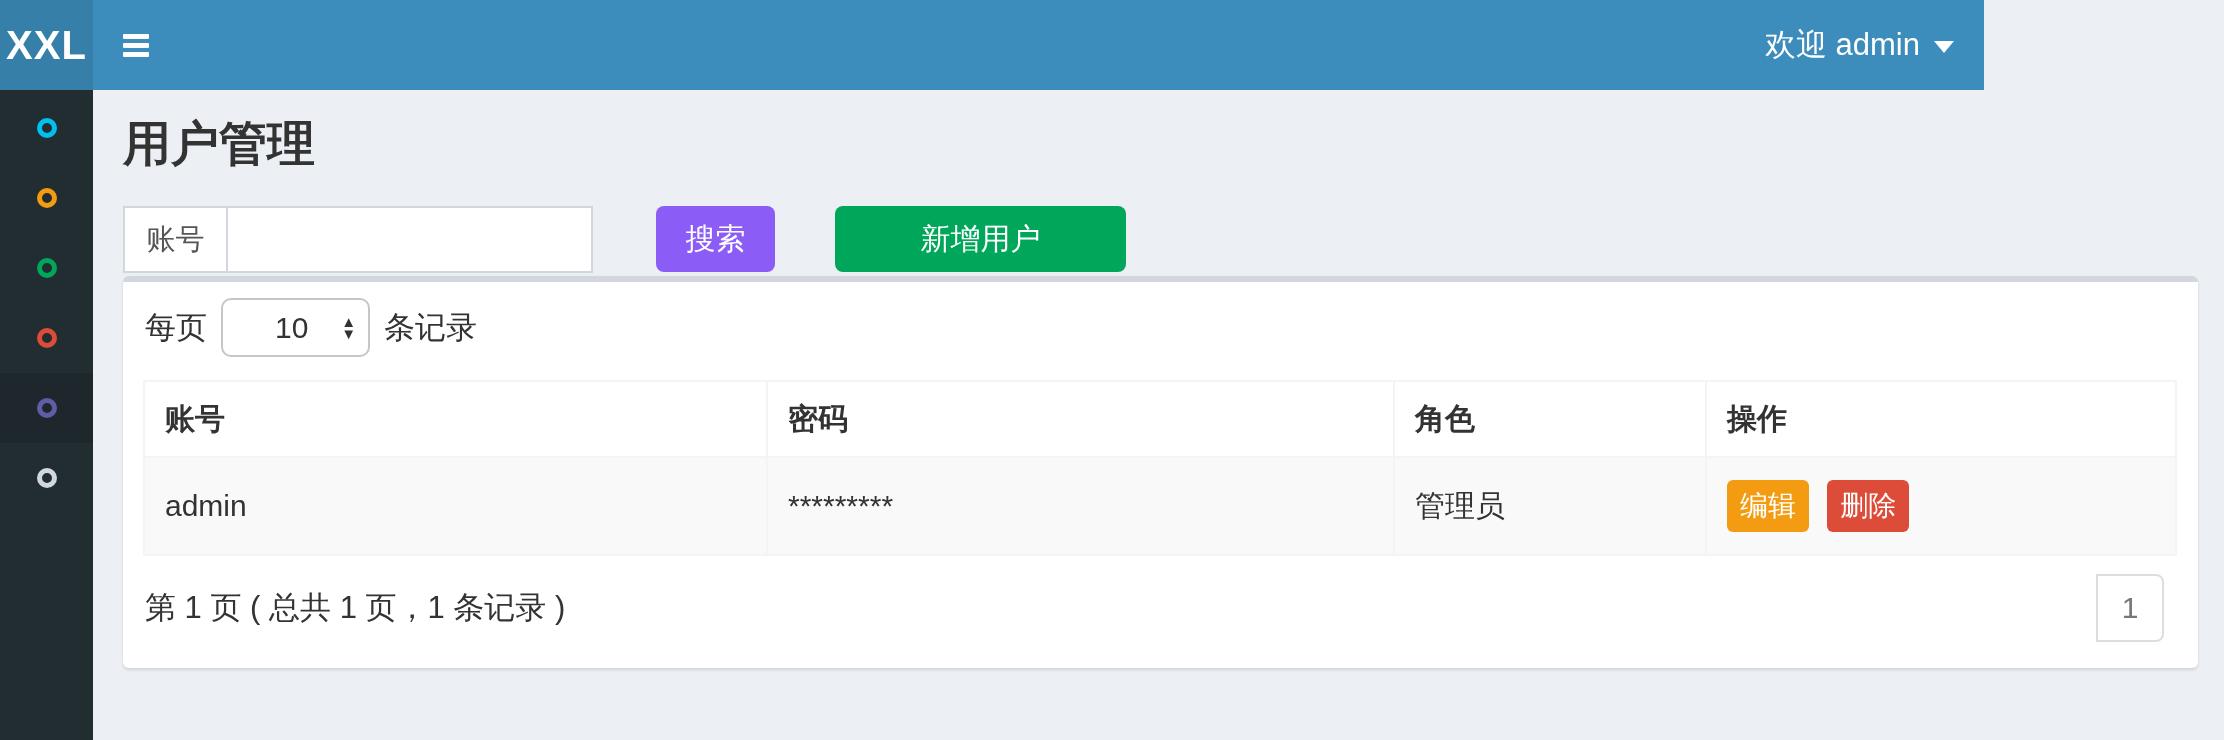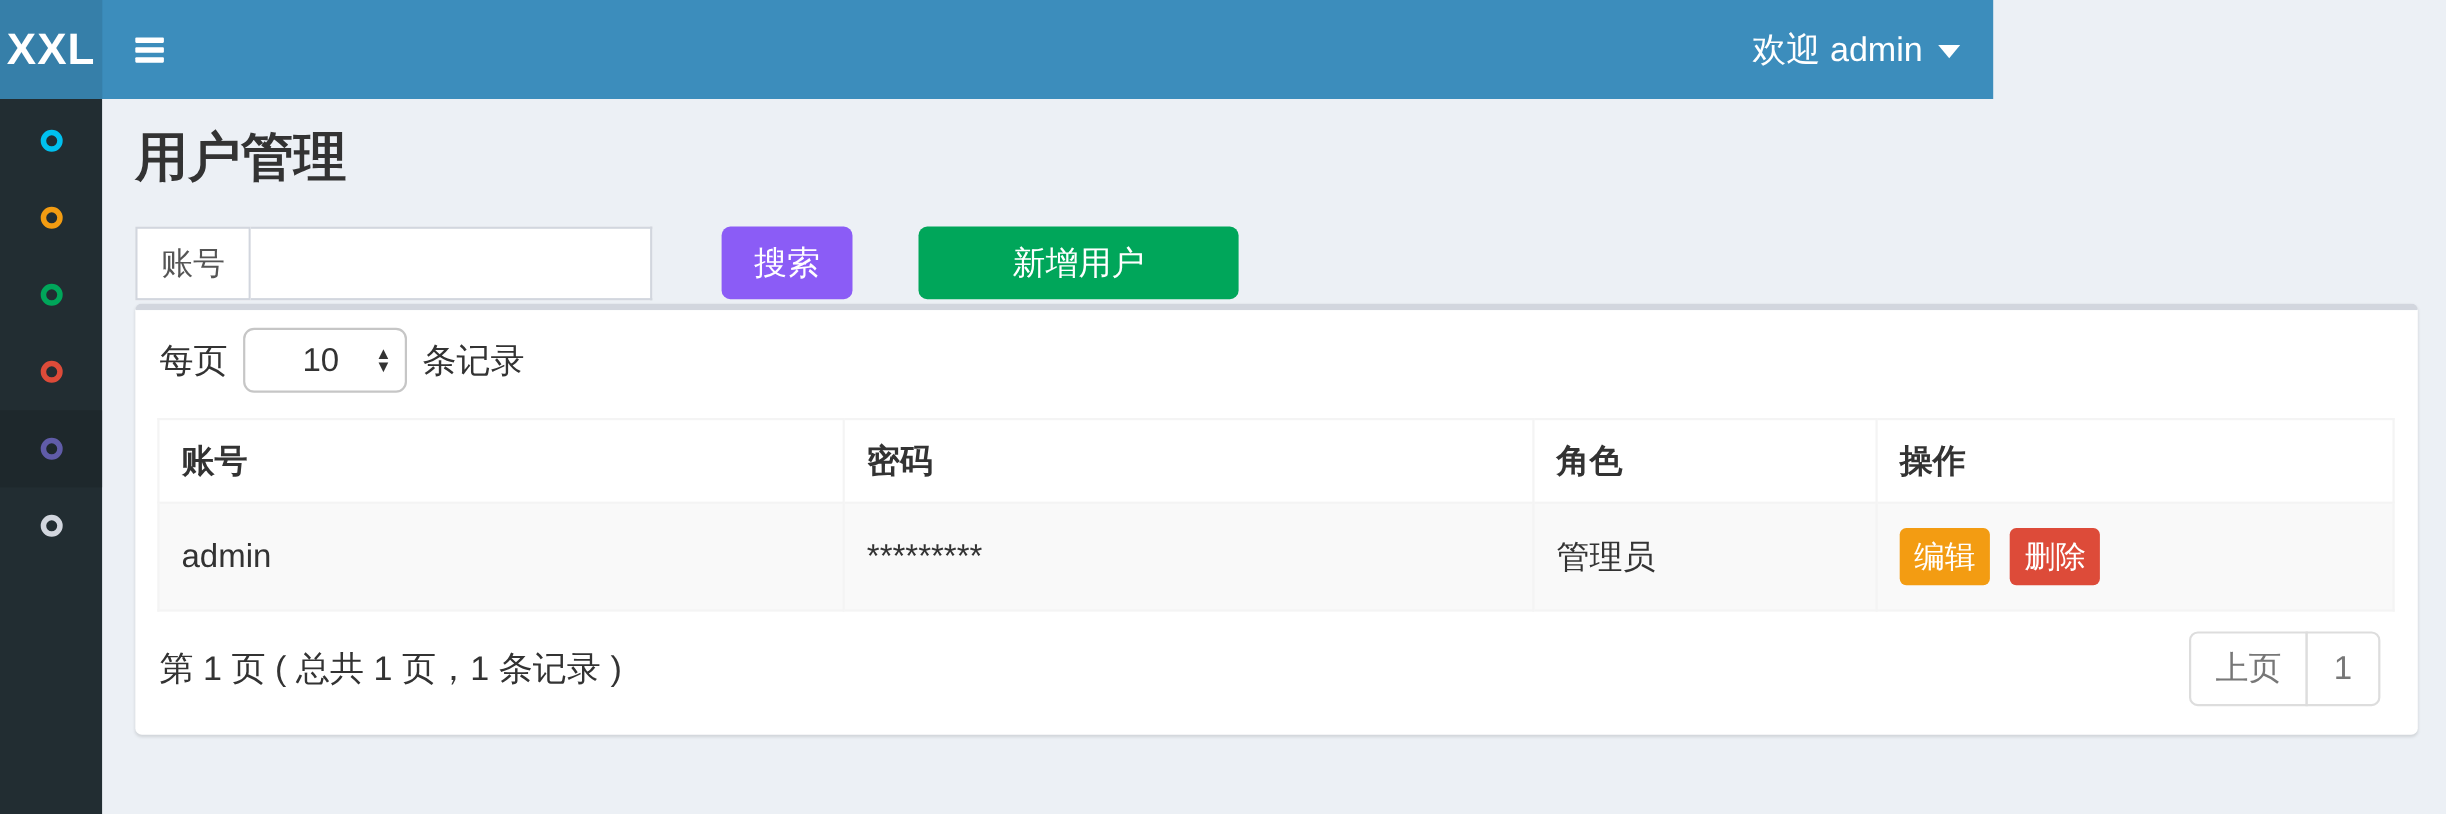--- a/index.html
+++ b/index.html
@@ -1,20 +1,20 @@
 <!DOCTYPE html>
 <html><head>
 <meta charset="utf-8">
 <style>
   * { margin:0; padding:0; box-sizing:border-box; }
   html,body { width:2224px; height:740px; overflow:hidden; }
   body { font-family:"Liberation Sans","DejaVu Sans",sans-serif; background:#ecf0f5; }
 
   
-  .navbar { position:absolute; left:0; top:0; width:1812px; height:90px; background:#3c8dbc; display:flex; align-items:center; }
+  .navbar { position:absolute; left:0; top:0; width:1984px; height:90px; background:#3c8dbc; display:flex; align-items:center; }
   .logo { width:93px; height:90px; background:#367fa9; color:#fff; font-size:40px; font-weight:bold; display:flex; align-items:center; justify-content:center; letter-spacing:1px; }
   .hamburger { margin-left:30px; width:26px; cursor:pointer; }
   .hamburger .bar { width:26px; height:5px; background:#fff; border-radius:1px; margin:4px 0; }
   .user-menu { margin-left:auto; margin-right:30px; display:flex; align-items:center; color:#fff; font-size:31px; cursor:pointer;text-align:center; }
   .caret { width:0; height:0; border-left:10px solid transparent; border-right:10px solid transparent; border-top:12px solid #fff; margin-left:14px; margin-top:4px; }
 
   
   .sidebar { position:absolute; left:0; top:90px; width:93px; height:650px; background:#222d32; padding-top:3px; }
   .s-item { height:70px; display:flex; align-items:center; justify-content:center; cursor:pointer; }
   .s-item.active { background:#1e282c; }
@@ -138,18 +138,17 @@
             <button class="row-btn btn-edit">编辑</button>
             <button class="row-btn btn-delete">删除</button>
           </td>
         </tr>
       </tbody>
     </table>
 
     <div class="table-footer">
       <span class="page-info">第 1 页 ( 总共 1 页，1 条记录 )</span>
       <ul class="pagination">
-        <li class="pg-prev">上页</li>
         <li class="pg-current">1</li>
       </ul>
     </div>
   </section>
 </main>
 
 </body></html>

